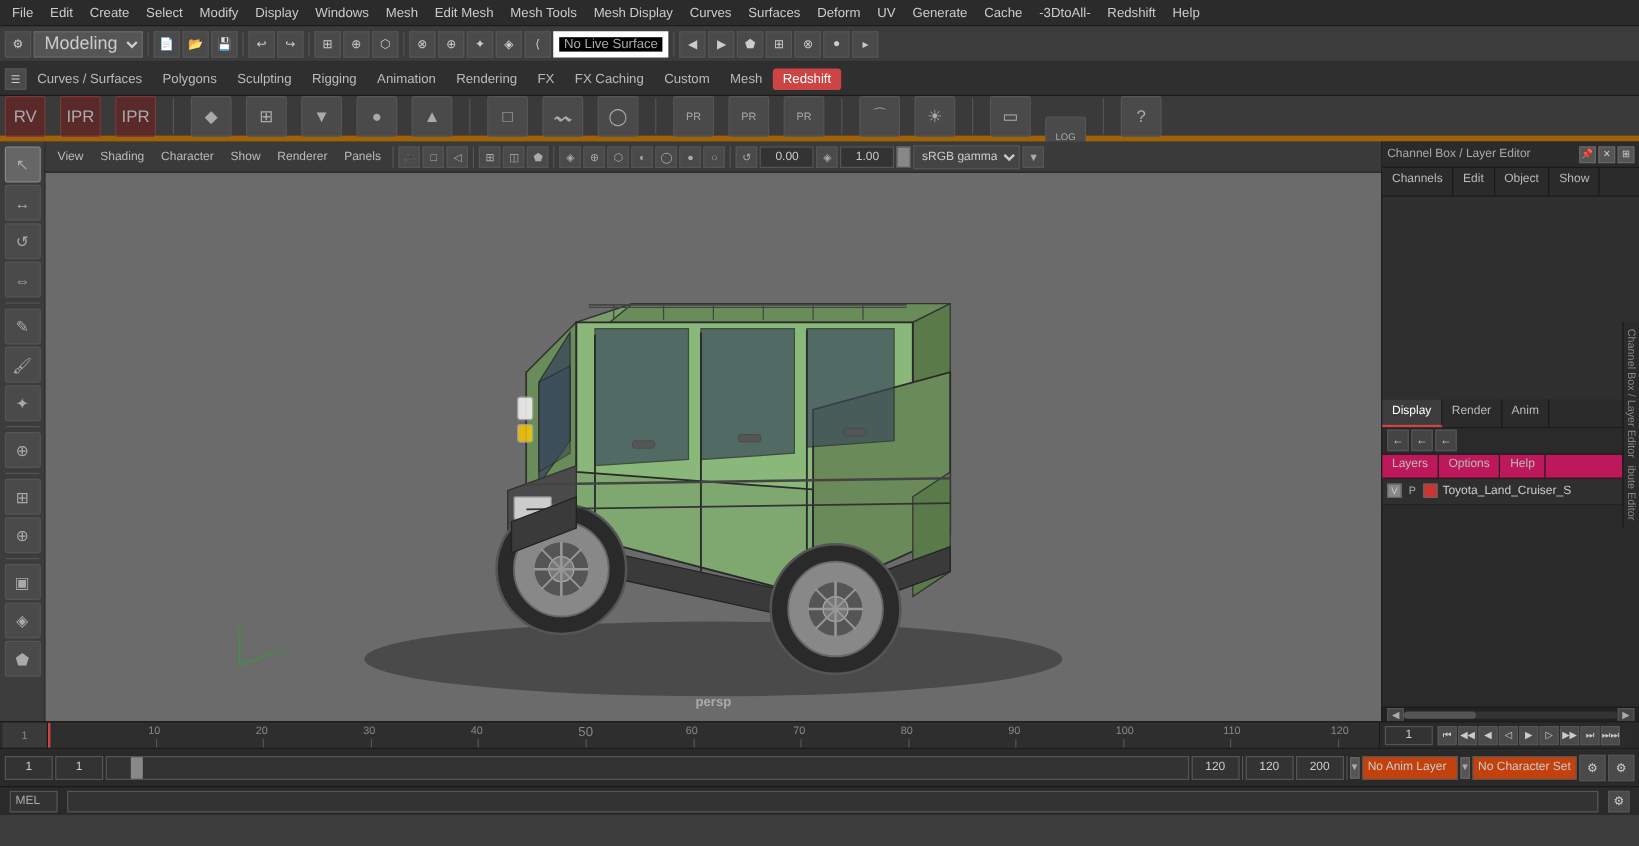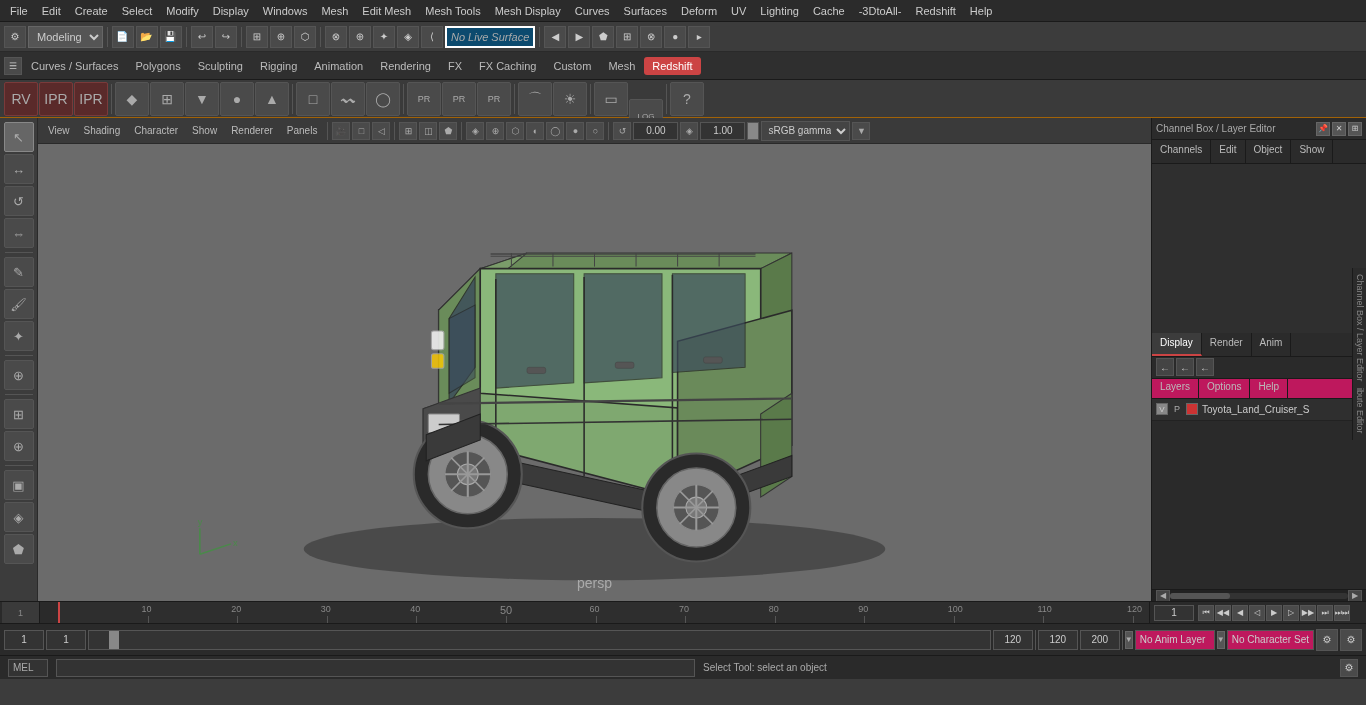--- a/index.html
+++ b/index.html
@@ -4,48 +4,48 @@
   <style>
     * { margin: 0; padding: 0; box-sizing: border-box; }
     body { width: 1366px; height: 705px; background: #3c3c3c; color: #ccc; font-family: Arial, sans-serif; font-size: 11px; overflow: hidden; user-select: none; }
 
     
     .menu-bar { display: flex; align-items: center; height: 22px; background: #2b2b2b; border-bottom: 1px solid #1a1a1a; padding: 0 4px; gap: 2px; }
     .menu-item { padding: 2px 6px; cursor: pointer; color: #ccc; font-size: 11px; }
 
     
     .toolbar1 { display: flex; align-items: center; height: 30px; background: #3c3c3c; border-bottom: 1px solid #2a2a2a; padding: 0 4px; gap: 2px; }
-    .tb-select { background: #555; color: #ccc; border: 1px solid #666; height: 22px; font-size: 11px; padding: 0 4px; }
+    .tb-select { background: #555; color: #ccc; border: 1px solid #666; height: 22px; font-size: 15px; padding: 0 4px; }
     .tb-btn { width: 22px; height: 22px; background: #4a4a4a; border: 1px solid #555; display: flex; align-items: center; justify-content: center; cursor: pointer; color: #ccc; font-size: 10px; }
     .tb-sep { width: 1px; height: 20px; background: #555; margin: 0 2px; }
-    .tb-text { color: #aaa; font-size: 11px; padding: 0 4px; background: #0c4a6e; border: 2px solid #ffffff; height: 22px; display: flex; align-items: center; font-style: italic; }
+    .tb-text { color: #aaa; font-size: 11px; padding: 0 4px; background: #000000; border: 5px solid #ffffff; height: 22px; display: flex; align-items: center; }
 
     
     .module-bar { display: flex; align-items: center; height: 28px; background: #2f2f2f; border-bottom: 1px solid #1a1a1a; padding: 0 4px; gap: 1px; }
     .mod-btn { padding: 3px 8px; cursor: pointer; color: #bbb; font-size: 11px; border-radius: 2px; }
     .mod-btn.active { background: #c44; color: #fff; border-radius: 3px; }
 
     
-    .shelf-bar { display: flex; align-items: center; height: 38px; background: #3a3a3a; border-bottom: 1px solid #a16207; padding: 0 4px; gap: 1px; }
+    .shelf-bar { display: flex; align-items: center; height: 38px; background: #3a3a3a; border-bottom: 5px solid #a16207; padding: 0 4px; gap: 12px; }
     .shelf-icon { width: 34px; height: 34px; background: #4a4a4a; border: 1px solid #555; display: flex; align-items: center; justify-content: center; cursor: pointer; font-size: 14px; color: #aaa; border-radius: 2px; }
     .shelf-sep { width: 1px; height: 30px; background: #555; margin: 0 2px; }
     .view-btn { padding: 2px 5px; cursor: pointer; color: #bbb; font-size: 10px; border: 1px solid transparent; }
     .view-input { width: 45px; height: 18px; background: #333; border: 1px solid #555; color: #ccc; text-align: center; font-size: 10px; }
     .view-sep { width: 1px; height: 18px; background: #555; margin: 0 2px; }
     .view-dropdown { background: #444; border: 1px solid #555; color: #ccc; height: 20px; font-size: 10px; padding: 0 2px; }
 
     
     .left-panel { width: 38px; background: #3c3c3c; border-right: 1px solid #2a2a2a; display: flex; flex-direction: column; align-items: center; padding: 4px 2px; gap: 2px; overflow: hidden; }
     .tool-btn { width: 30px; height: 30px; background: #4a4a4a; border: 1px solid #555; display: flex; align-items: center; justify-content: center; cursor: pointer; font-size: 13px; color: #aaa; border-radius: 2px; }
     .tool-btn.active { background: #666; border-color: #888; }
     .tool-sep { width: 28px; height: 1px; background: #555; margin: 2px 0; }
 
     
     .viewport { flex: 1; position: relative; background: #6b6b6b; overflow: hidden; }
-    .viewport-label { position: absolute; bottom: 10px; left: 50%; transform: translateX(-50%); color: #aaa; font-size: 14px; }
+    .viewport-label { position: absolute; bottom: 10px; left: 50%; transform: translateX(-50%); color: #aaa; font-size: 11px; font-weight: bold; }
     .right-header { display: flex; align-items: center; justify-content: space-between; height: 22px; background: #2b2b2b; border-bottom: 1px solid #1a1a1a; padding: 0 4px; }
     .right-header-title { font-size: 10px; color: #aaa; }
     .right-header-btns { display: flex; gap: 2px; }
     .right-hbtn { width: 14px; height: 14px; background: #555; border: 1px solid #666; display: flex; align-items: center; justify-content: center; font-size: 8px; cursor: pointer; color: #ccc; }
 
     .channel-tabs { display: flex; height: 24px; background: #2b2b2b; border-bottom: 1px solid #1a1a1a; }
     .ch-tab { padding: 4px 8px; cursor: pointer; font-size: 10px; color: #bbb; border-right: 1px solid #1a1a1a; }
 
     .layer-tabs { display: flex; height: 24px; background: #2b2b2b; border-bottom: 1px solid #1a1a1a; }
     .ly-tab { padding: 4px 8px; cursor: pointer; font-size: 10px; color: #bbb; border-right: 1px solid #1a1a1a; }
@@ -70,21 +70,21 @@
     .timeline { height: 22px; background: #2a2a2a; border-top: 1px solid #1a1a1a; display: flex; align-items: center; padding: 0 2px; overflow: hidden; }
     .tl-numbers { flex: 1; display: flex; align-items: center; height: 100%; background: #2e2e2e; position: relative; overflow: hidden; }
 
     
     .bottom-controls { display: flex; align-items: center; height: 32px; background: #2a2a2a; border-top: 1px solid #1a1a1a; gap: 2px; padding: 0 4px; }
     .bc-input { width: 40px; height: 20px; background: #333; border: 1px solid #555; color: #ccc; text-align: center; font-size: 10px; }
     .bc-slider-area { flex: 1; height: 20px; background: #333; border: 1px solid #555; position: relative; cursor: pointer; }
     .bc-slider-thumb { width: 10px; height: 18px; background: #888; position: absolute; top: 0; left: 20px; }
     .bc-sep { width: 1px; height: 20px; background: #555; }
     .bc-btn { width: 22px; height: 22px; background: #4a4a4a; border: 1px solid #555; display: flex; align-items: center; justify-content: center; cursor: pointer; color: #ccc; font-size: 10px; }
-    .bc-text { background: #be185d; border: 1px solid #555; color: #ccc; height: 20px; display: flex; align-items: center; padding: 0 4px; font-size: 10px; min-width: 80px; }
+    .bc-text { background: #c2410c; border: 1px solid #555; color: #ccc; height: 20px; display: flex; align-items: center; padding: 0 4px; font-size: 10px; min-width: 80px; }
 
     
     .status-bar { height: 24px; background: #2a2a2a; border-top: 1px solid #1a1a1a; display: flex; align-items: center; padding: 0 8px; gap: 8px; }
     .status-mel { background: #333; border: 1px solid #555; color: #aaa; height: 18px; font-size: 10px; padding: 0 4px; display: flex; align-items: center; width: 40px; }
     .status-input { flex: 1; background: #333; border: 1px solid #555; color: #ccc; height: 18px; font-size: 10px; padding: 0 4px; }
     .status-gear { width: 18px; height: 18px; background: #4a4a4a; border: 1px solid #555; display: flex; align-items: center; justify-content: center; cursor: pointer; font-size: 10px; color: #ccc; }
 
     
     .channel-box-content { flex: 1; background: #2f2f2f; }
   </style>
@@ -100,21 +100,21 @@
   <div class="menu-item">Display</div>
   <div class="menu-item">Windows</div>
   <div class="menu-item">Mesh</div>
   <div class="menu-item">Edit Mesh</div>
   <div class="menu-item">Mesh Tools</div>
   <div class="menu-item">Mesh Display</div>
   <div class="menu-item">Curves</div>
   <div class="menu-item">Surfaces</div>
   <div class="menu-item">Deform</div>
   <div class="menu-item">UV</div>
-  <div class="menu-item">Lighting</div>
+  <div class="menu-item">Generate</div>
   <div class="menu-item">Cache</div>
   <div class="menu-item">-3DtoAll-</div>
   <div class="menu-item">Redshift</div>
   <div class="menu-item">Help</div>
 </div>
 
 <div class="toolbar1">
   <div class="tb-btn">⚙</div>
   <select class="tb-select">
     <option>Modeling</option>
@@ -404,21 +404,21 @@
 
   <div style="position:absolute;right:0;top:150px;width:14px;writing-mode:vertical-rl;background:#2b2b2b;border-left:1px solid #1a1a1a;padding:6px 1px;font-size:9px;color:#888;cursor:pointer;z-index:20;">Channel Box / Layer Editor</div>
 
 </div>
 
 <div class="timeline" style="position:relative;height:22px;background:#2a2a2a;border-top:1px solid #1a1a1a;">
 
   <div style="width:38px;height:22px;background:#3a3a3a;border-right:1px solid #1a1a1a;display:flex;align-items:center;justify-content:center;">
     <span style="font-size:9px;color:#888;">1</span>
   </div>
-  <div class="tl-numbers" style="flex:1;position:relative;background:#2e2e2e;height:22px;overflow:hidden;margin-left:18px;">
+  <div class="tl-numbers" style="flex:1;position:relative;background:#2e2e2e;height:22px;overflow:hidden;">
 
   <div style="position: absolute; left: 0px; bottom: 0px; width: 1px; height: 8px; background: rgb(85, 85, 85);"></div>
       <div style="position: absolute; left: 89.5833px; bottom: 0px; width: 1px; height: 8px; background: rgb(85, 85, 85);"></div>
       <div style="position: absolute; left: 83.5833px; top: 2px; font-size: 9px; color: rgb(136, 136, 136);">10</div>
       <div style="position: absolute; left: 179.167px; bottom: 0px; width: 1px; height: 8px; background: rgb(85, 85, 85);"></div>
       <div style="position: absolute; left: 173.167px; top: 2px; font-size: 9px; color: rgb(136, 136, 136);">20</div>
       <div style="position: absolute; left: 268.75px; bottom: 0px; width: 1px; height: 8px; background: rgb(85, 85, 85);"></div>
       <div style="position: absolute; left: 262.75px; top: 2px; font-size: 9px; color: rgb(136, 136, 136);">30</div>
       <div style="position: absolute; left: 358.333px; bottom: 0px; width: 1px; height: 8px; background: rgb(85, 85, 85);"></div>
       <div style="position: absolute; left: 352.333px; top: 2px; font-size: 9px; color: rgb(136, 136, 136);">40</div>
@@ -482,15 +482,14 @@
 
   <div class="bc-text">No Character Set</div>
 
   <div class="bc-btn">⚙</div>
   <div class="bc-btn">⚙</div>
 </div>
 
 <div class="status-bar">
   <div class="status-mel">MEL</div>
   <input type="text" class="status-input" value="" placeholder="" style="">
-  <div style="flex:1;font-size:10px;color:#aaa;">Select Tool: select an object</div>
   <div class="status-gear">⚙</div>
 </div>
 
 </body></html>

